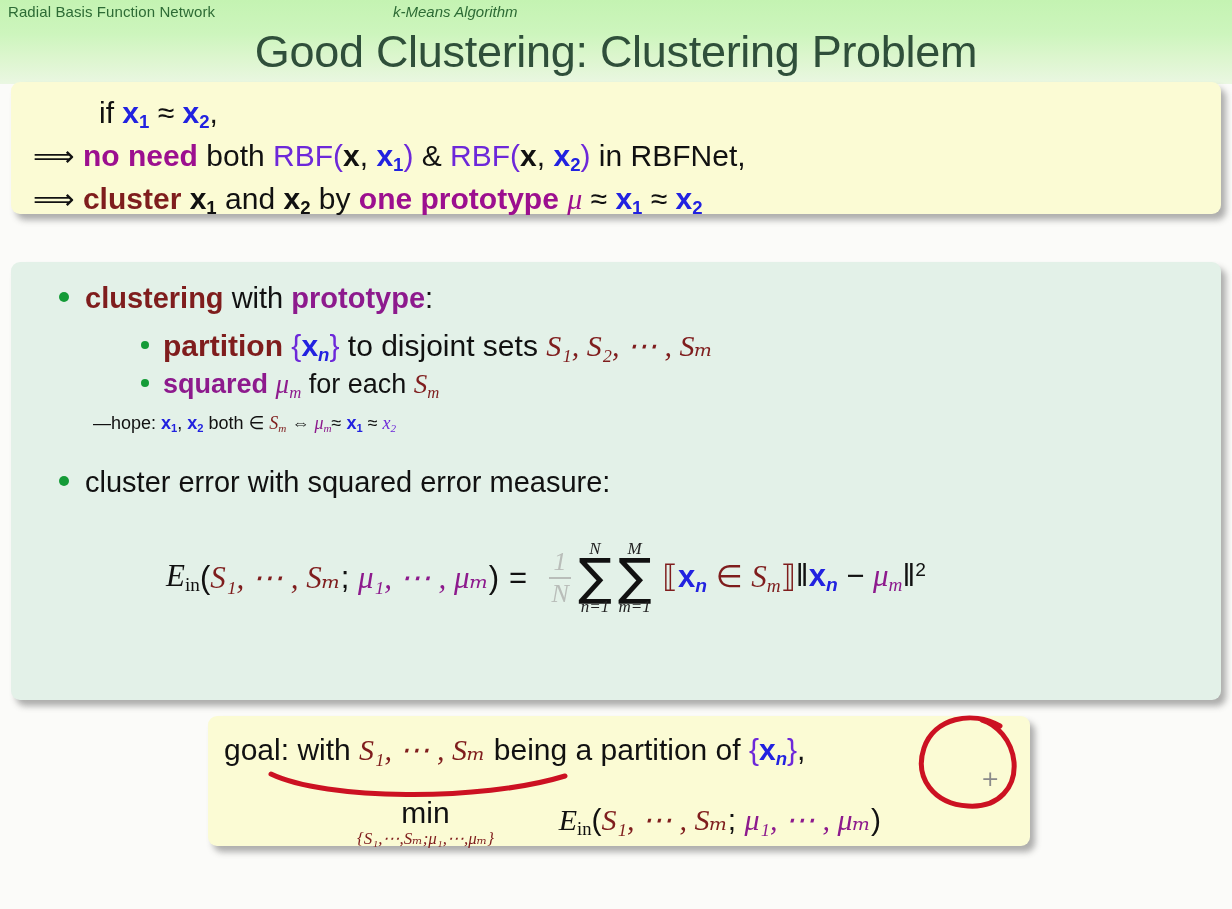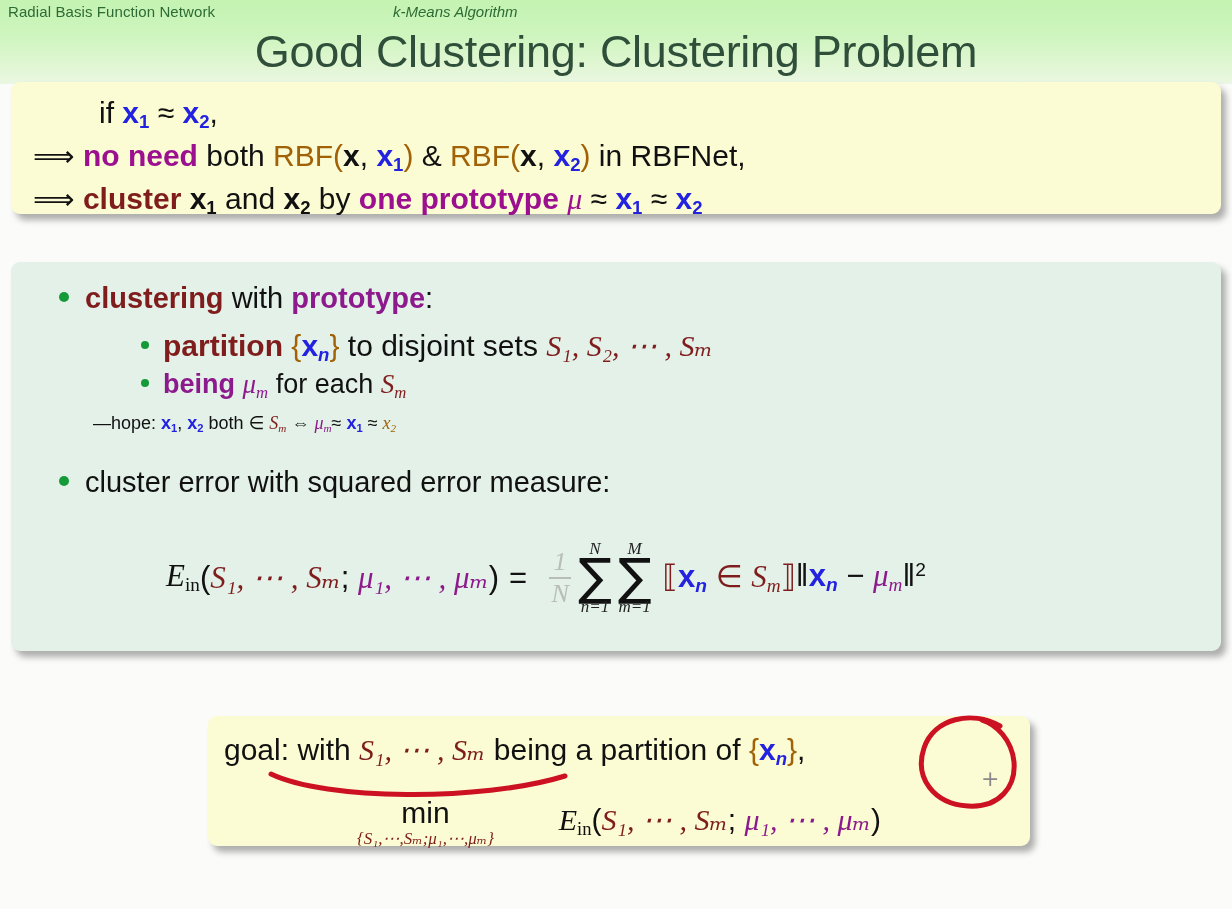--- a/index.html
+++ b/index.html
@@ -33,25 +33,25 @@
   
   .box{
     position:absolute;
     border-radius:9px;
     box-shadow:5px 6px 6px rgba(80,80,80,.45);
   }
   .box-yellow{background:#fbfbd4;}
   .box-green{background:#e3f1e8;}
 
   #box-top{left:11px;top:82px;width:1210px;height:132px;}
-  #box-mid{left:11px;top:262px;width:1210px;height:389px;}
+  #box-mid{left:11px;top:262px;width:1210px;height:438px;}
   #box-bottom{left:208px;top:716px;width:822px;height:130px;}
 
   
-  .blue   {color:#a16207;margin-top:41px;}
+  .blue   {color:#6d28d9;margin-top:41px;}
   .bblue  {color:#2222e0;font-weight:bold;}
   .red    {color:#7f1d1d;}
   .mag    {color:#9c0f8f;}
   .purp   {color:#8d1a8d;}
   .blk    {color:#111;}
   .bold   {font-weight:bold;}
   .ital   {font-style:italic;}
   .mathit {font-style:italic;font-family:"Liberation Serif","DejaVu Serif",serif;}
   sub{font-size:.62em;vertical-align:-.28em;}
   sup{font-size:.62em;vertical-align:.5em;}
@@ -173,21 +173,21 @@
   </div>
 
   <div class="bullet1" id="m2">
     <span class="dot-s"></span><span class="red bold">partition</span>
     <span class="blue">{</span><span class="bblue"><span>x</span><sub class="ital">n</sub></span><span class="blue">}</span>
     <span class="blk">to disjoint sets</span>
     <span class="red mathit">S₁, S₂, ⋯ , Sₘ</span>
   </div>
 
   <div class="bullet1" id="m3">
-    <span class="dot-s"></span><span class="purp bold">being</span>
+    <span class="dot-s"></span><span class="purp bold">squared</span>
     <span class="purp mathit"><span>μ</span><sub>m</sub></span>
     <span class="blk">for each</span>
     <span class="red mathit"><span>S</span><sub>m</sub></span>
   </div>
 
   <div class="bullet1" id="m4">
     <span class="blk">—hope:</span>
     <span class="bblue"><span>x</span><sub>1</sub></span><span class="blk">,</span>
     <span class="bblue"><span>x</span><sub>2</sub></span>
     <span class="blk">both</span>

